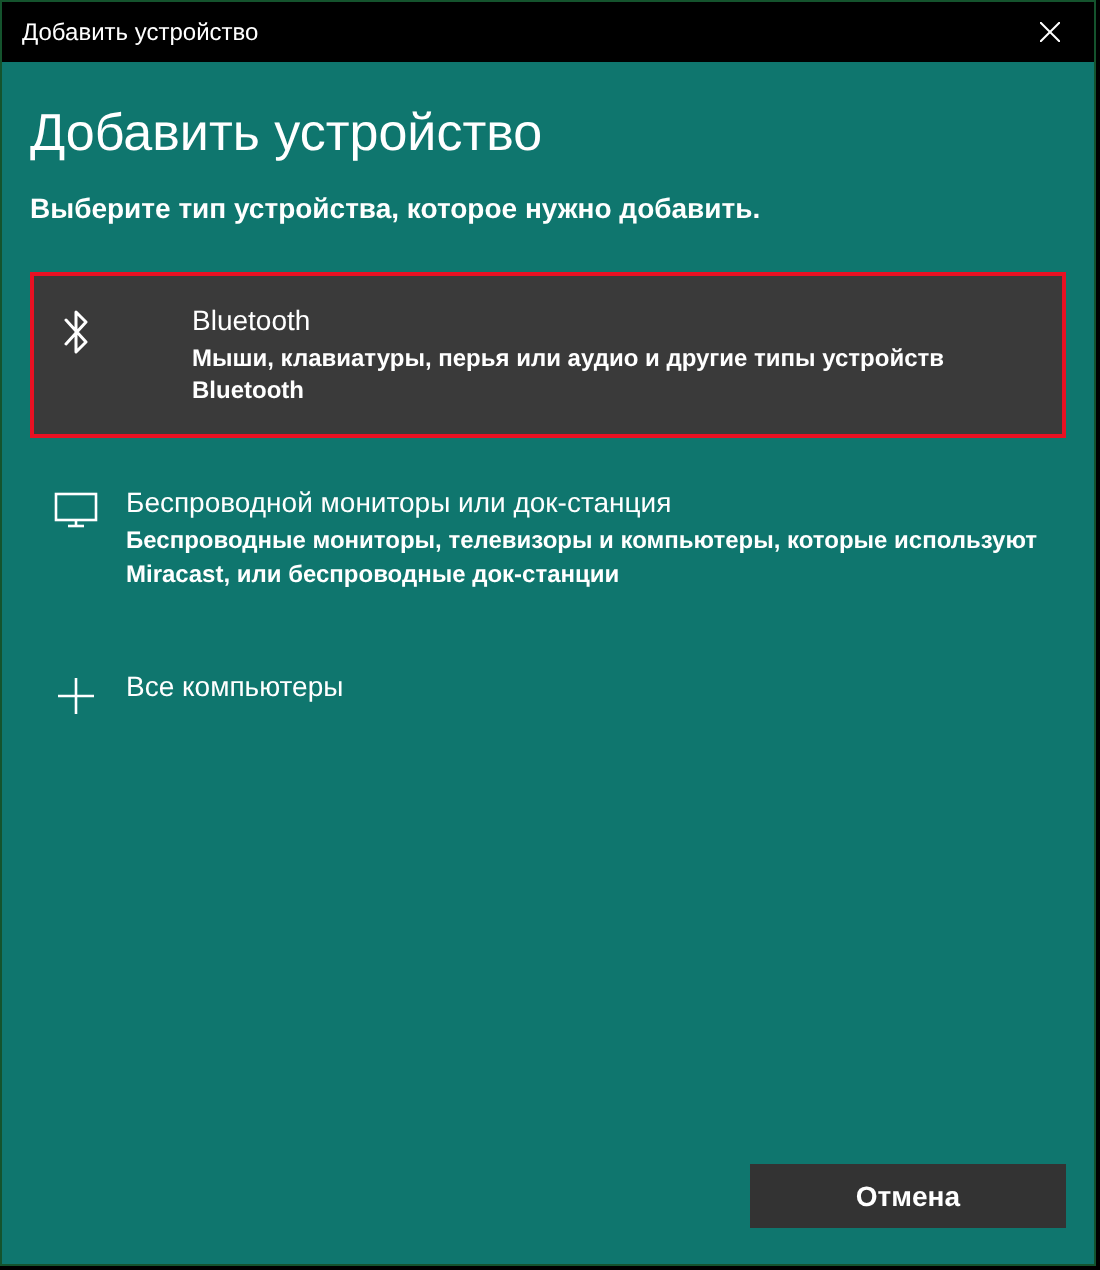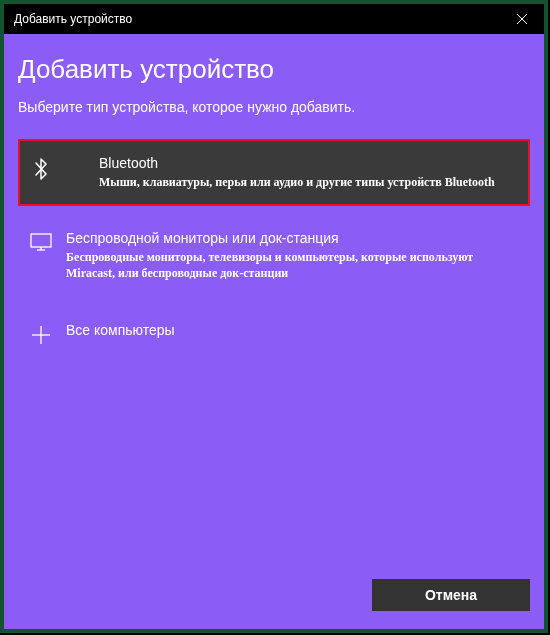--- a/index.html
+++ b/index.html
@@ -11,22 +11,22 @@
       width: 550px;
       height: 635px;
       background: #000;
       font-family: "Segoe UI", Tahoma, sans-serif;
       color: #fff;
       overflow: hidden;
     }
     .window {
       width: 548px;
       height: 633px;
-      background: #8b5cf6;
-      border: 4px solid #14532d;
+      background: #0f766e;
+      border: 1px solid #14532d;
       display: flex;
       flex-direction: column;
       position: relative;
     }
     .titlebar {
       height: 30px;
       display: flex;
       align-items: center;
       justify-content: space-between;
       padding: 0 0 0 10px;
@@ -58,20 +58,21 @@
     .heading {
       font-size: 26px;
       font-weight: 400;
       color: #fff;
       margin-bottom: 14px;
     }
     .subheading {
       font-size: 14px;
       color: #fff;
       margin-bottom: 24px;
+      font-weight: bold;
     }
     .option {
       display: flex;
       align-items: flex-start;
       padding: 14px 10px;
       cursor: pointer;
       border: 2px solid transparent;
       margin-bottom: 8px;
     }
     .option.selected {
@@ -95,21 +96,20 @@
     .option-title {
       font-size: 14px;
       color: #fff;
       margin-bottom: 3px;
     }
     .option-desc {
       font-size: 12px;
       color: #fff;
       font-weight: 600;
       line-height: 1.35;
-      font-family: Liberation Serif, serif;
     }
     .footer {
       padding: 0 14px 18px 0;
       display: flex;
       justify-content: flex-end;
     }
     .cancel-btn {
       width: 158px;
       height: 32px;
       background: #333333;

